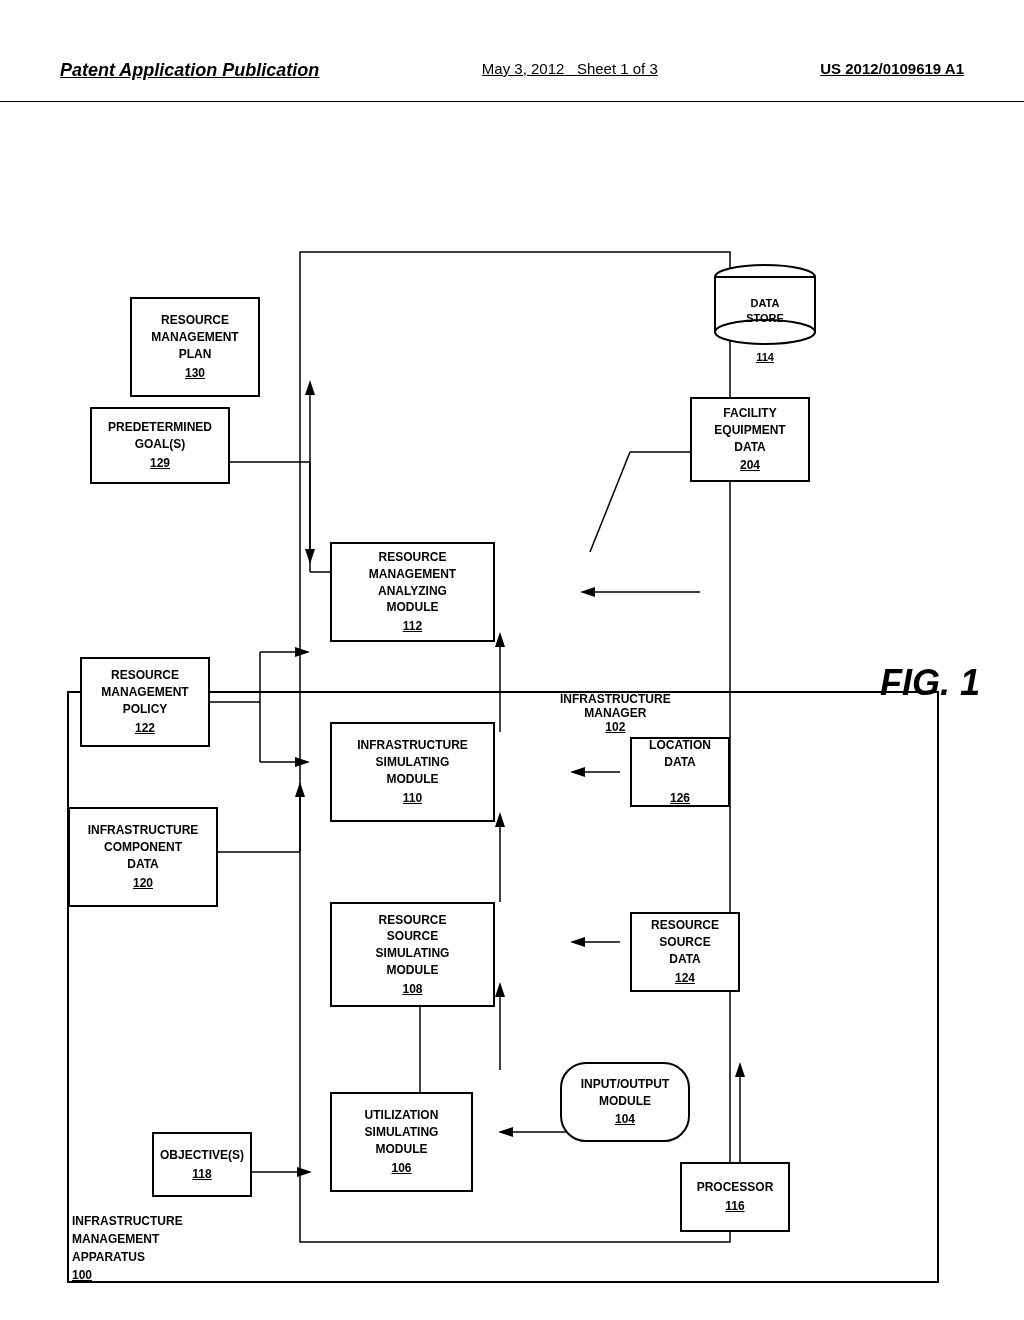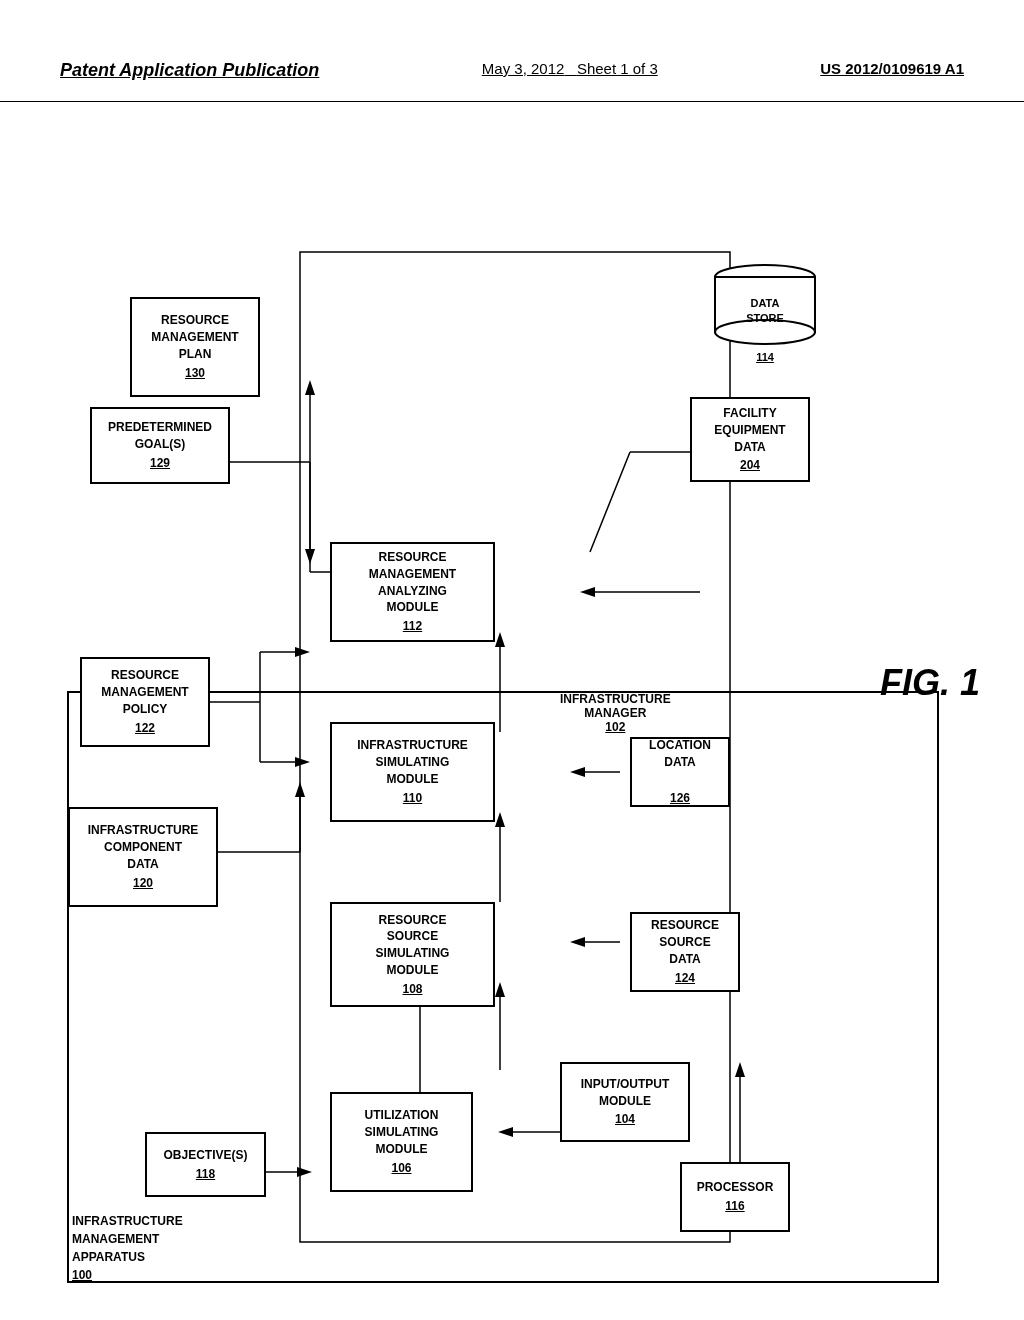--- a/index.html
+++ b/index.html
@@ -179,21 +179,21 @@
   <div class="box" style="left:330px; top:790px; width:165px; height:105px;">
     <div>RESOURCE<br>SOURCE<br>SIMULATING<br>MODULE</div>
     <div class="underline" style="margin-top:2px;">108</div>
   </div>
 
   <div class="box" style="left:330px; top:980px; width:143px; height:100px;">
     <div>UTILIZATION<br>SIMULATING<br>MODULE</div>
     <div class="underline" style="margin-top:2px;">106</div>
   </div>
 
-  <div class="box" style="left:560px; top:950px; width:130px; height:80px;">
+  <div class="box" style="left:560px; top:950px; width:130px; height:80px;border-radius:26px;">
     <div>INPUT/OUTPUT<br>MODULE</div>
     <div class="underline" style="margin-top:2px;">104</div>
   </div>
 
   <div style="position:absolute; left:560px; top:580px; font-size:12px; font-weight:bold; text-align:center;">
     <div>INFRASTRUCTURE</div>
     <div>MANAGER</div>
     <div style="text-decoration:underline;">102</div>
   </div>
 
@@ -221,21 +221,21 @@
     <svg width="110" height="90" viewBox="0 0 110 90">
       <ellipse cx="55" cy="15" rx="50" ry="12" fill="white" stroke="black" stroke-width="2"></ellipse>
       <rect x="5" y="15" width="100" height="55" fill="white" stroke="black" stroke-width="2"></rect>
       <ellipse cx="55" cy="70" rx="50" ry="12" fill="white" stroke="black" stroke-width="2"></ellipse>
       <text x="55" y="45" text-anchor="middle" font-size="11" font-weight="bold" font-family="Arial">DATA</text>
       <text x="55" y="60" text-anchor="middle" font-size="11" font-weight="bold" font-family="Arial">STORE</text>
     </svg>
     <div style="font-size:11px; font-weight:bold; text-decoration:underline; margin-top:-5px;">114</div>
   </div>
 
-  <div class="box" style="left:145px; top:1020px; width:121px; height:65px;">
+  <div class="box" style="left:152px; top:1020px; width:100px; height:65px;">
     <div>OBJECTIVE(S)</div>
     <div class="underline" style="margin-top:2px;">118</div>
   </div>
 
   <div style="position:absolute; left:72px; top:1100px; font-size:12px; font-weight:bold; line-height:1.5;">
     <div>INFRASTRUCTURE</div>
     <div>MANAGEMENT</div>
     <div>APPARATUS</div>
     <div style="text-decoration:underline;">100</div>
   </div>

